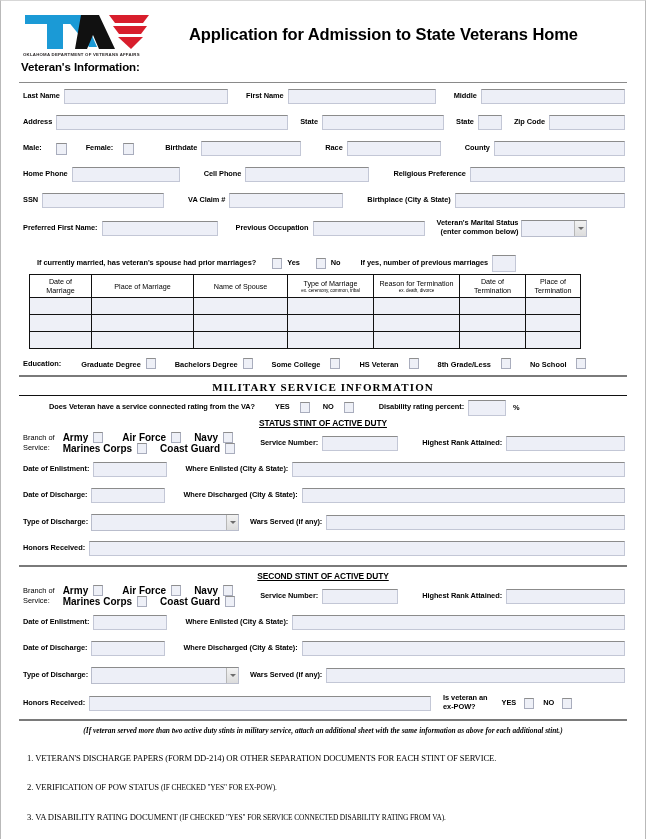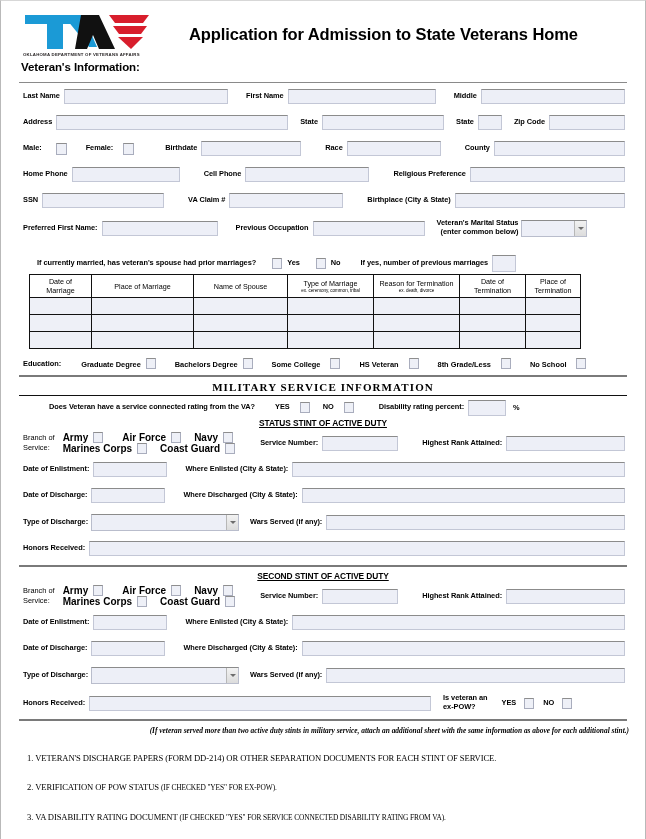--- a/index.html
+++ b/index.html
@@ -209,21 +209,21 @@
   }
   .branch-grid { margin-left: 8px; }
   .branch-line { display: flex; align-items: center; height: 11px; }
   .branch-line .bl { font-size: 10px; font-weight: bold; white-space: nowrap; }
 
   .note-italic {
     font-family: "Liberation Serif", serif;
     font-style: italic;
     font-weight: bold;
     font-size: 7.4px;
-    text-align: right;
+    text-align: center;
     margin: 5px 0 2px;
   }
   .proof-head {
     font-family: "Liberation Serif", serif;
     font-style: italic;
     font-weight: bold;
     font-size: 9.4px;
     text-align: center;
     text-decoration: underline;
     margin: 8px 0 3px;

